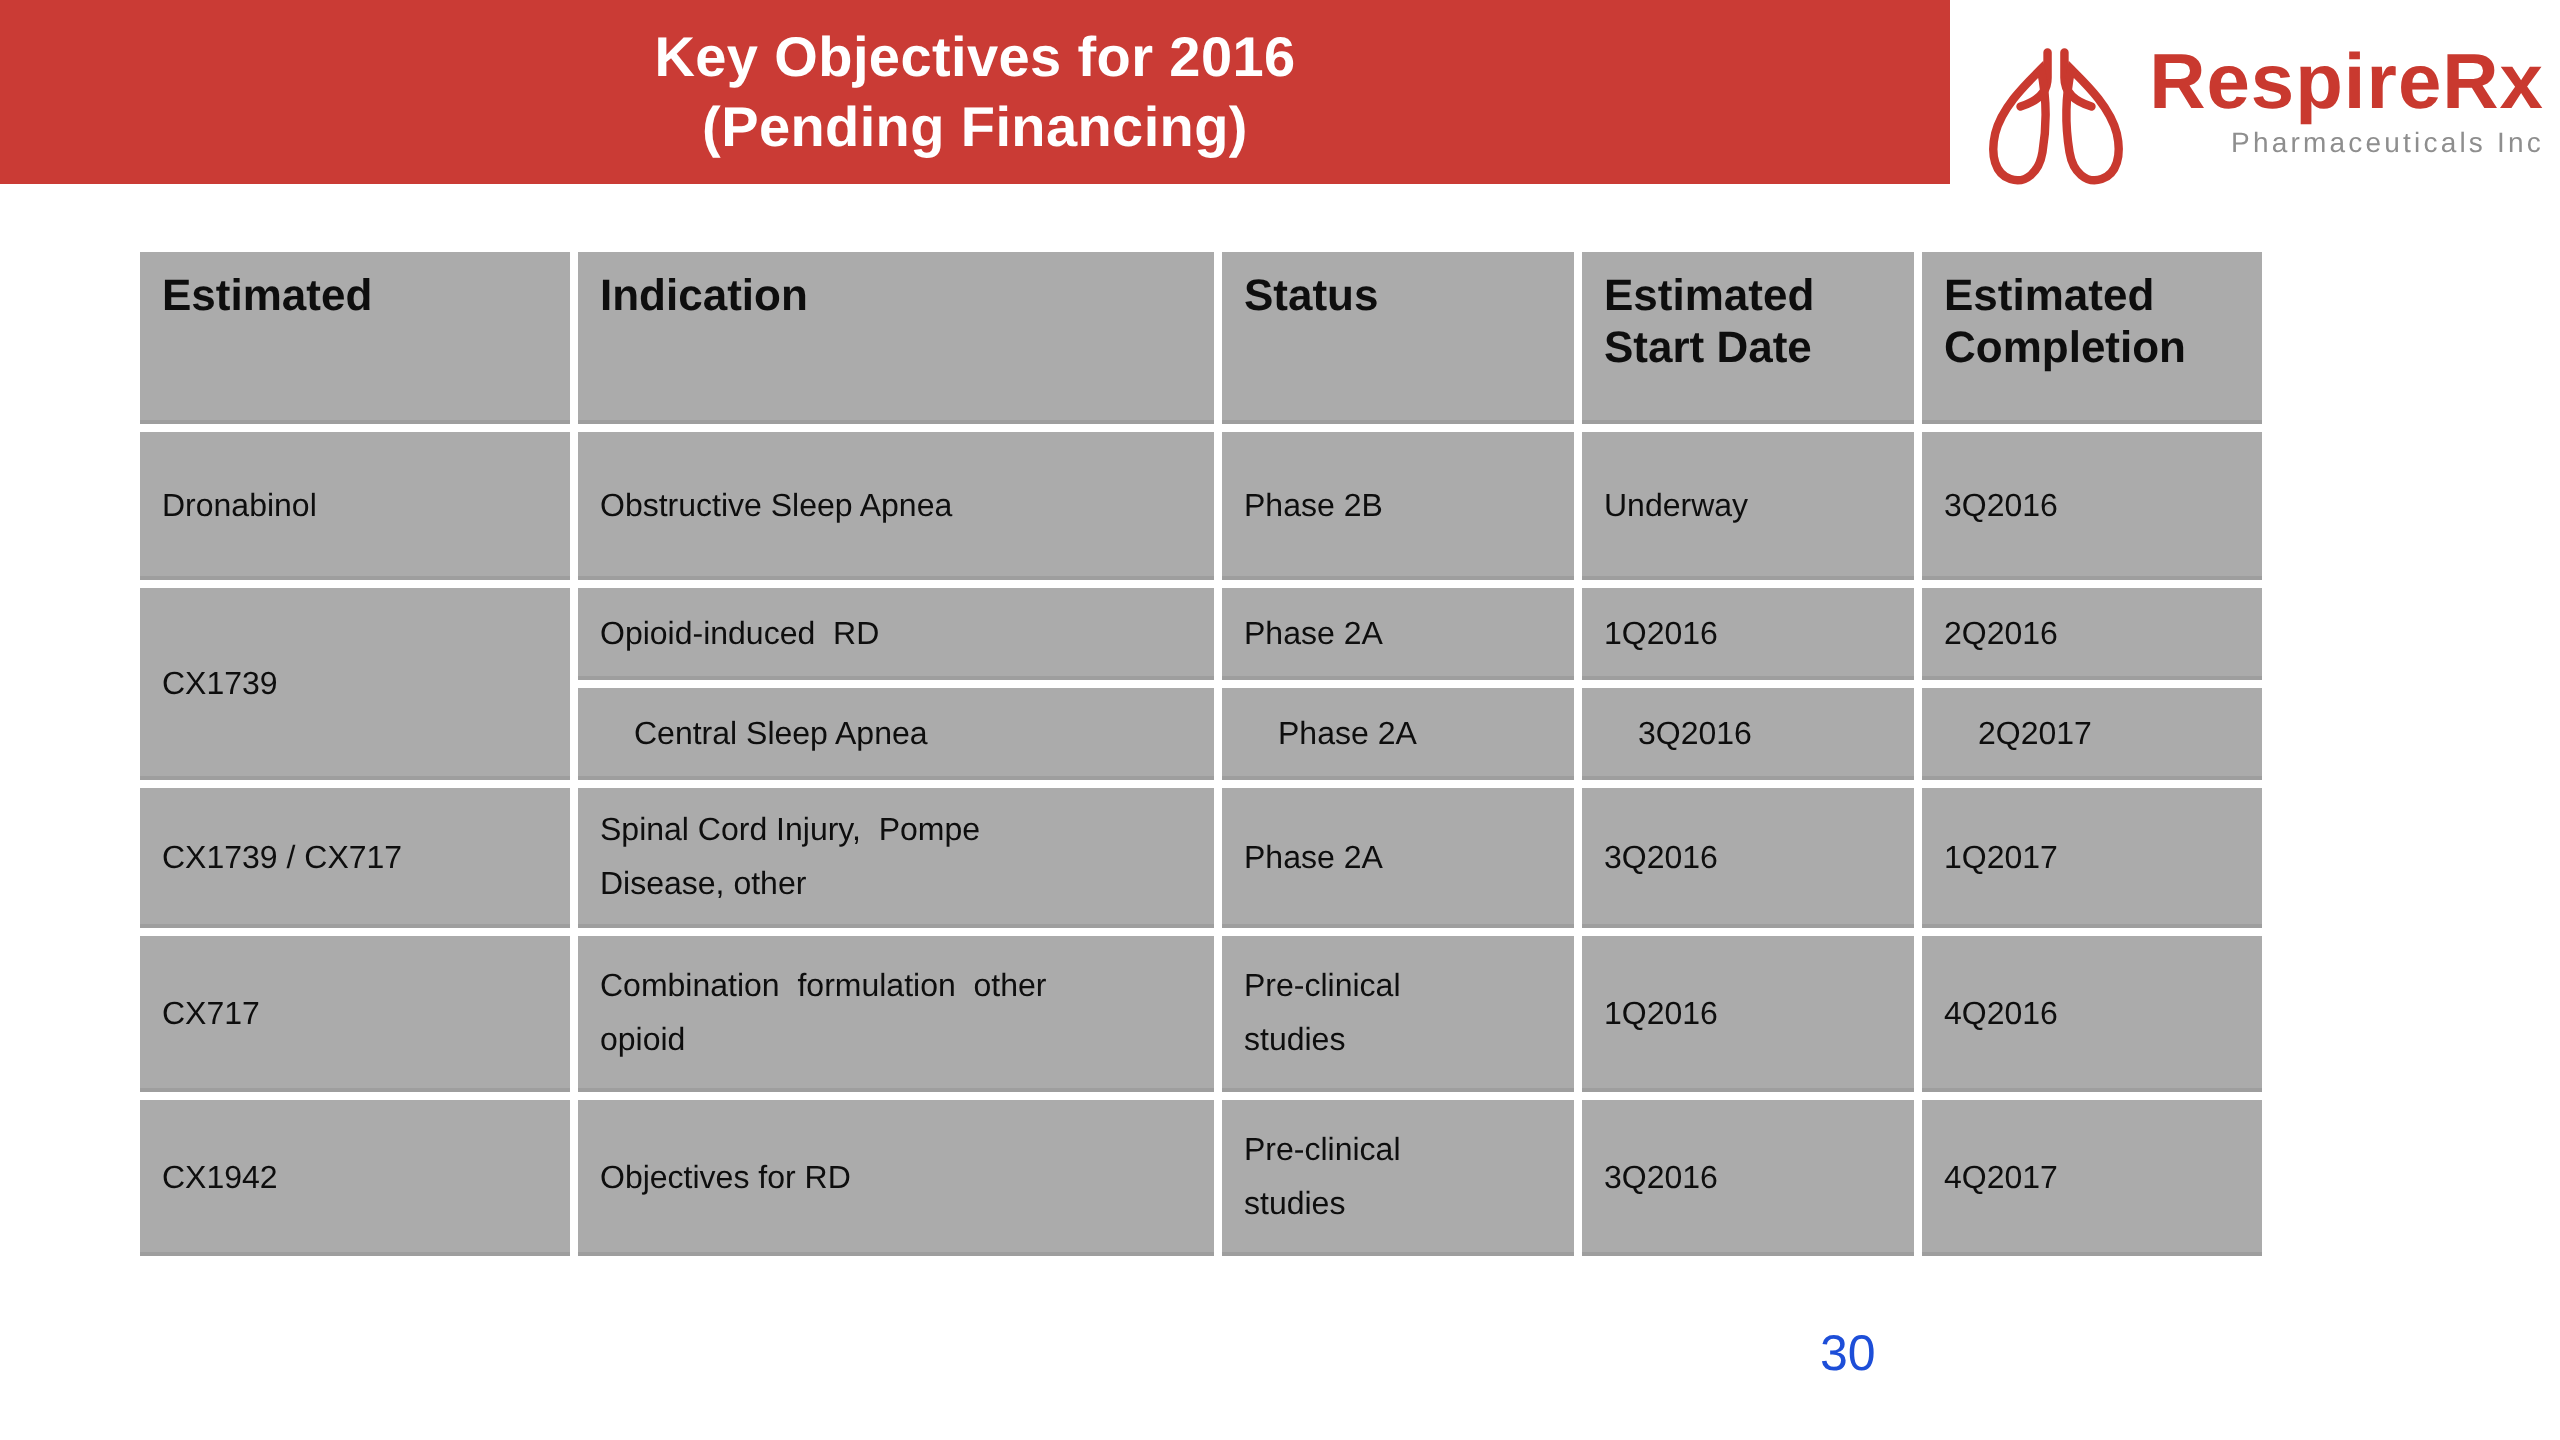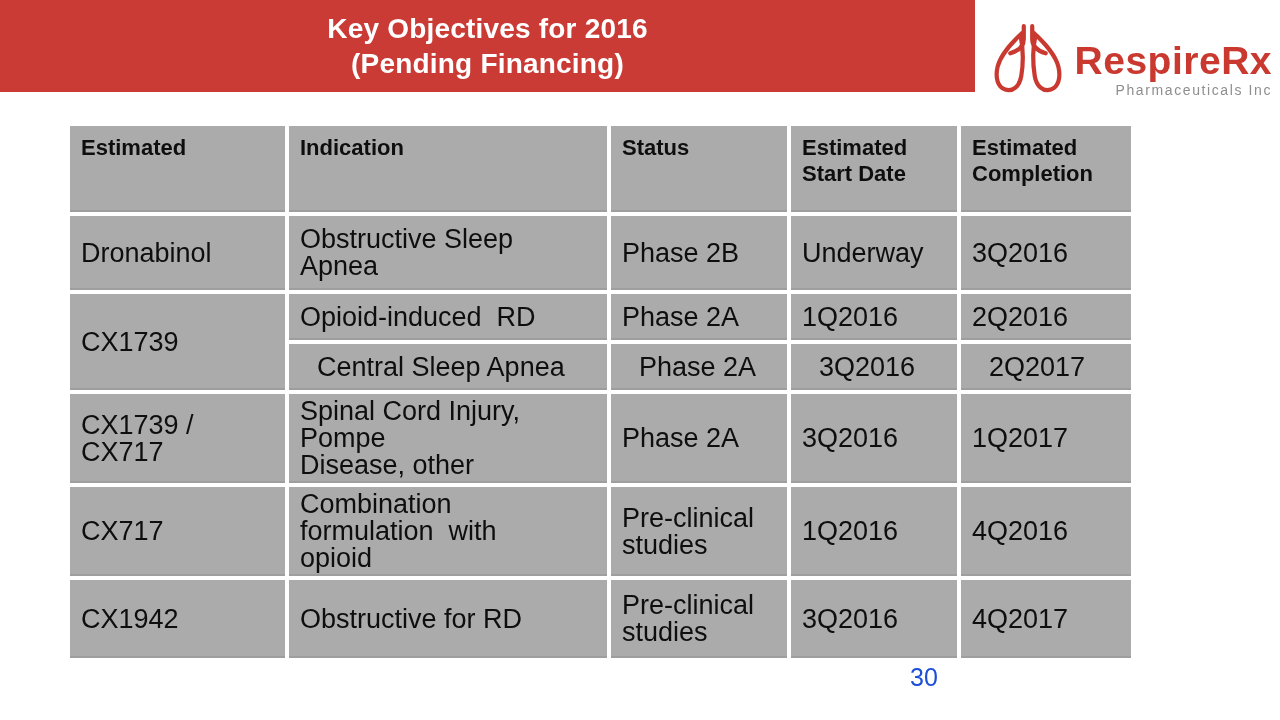--- a/index.html
+++ b/index.html
@@ -13,21 +13,21 @@
     position:absolute; left:0; top:0; width:975px; height:92px;
     background:var(--banner-red,#ca3b35);
     display:flex; flex-direction:column; justify-content:center; align-items:center;
   }
   .banner .line {
     color:#ffffff; font-weight:bold; font-size:28px; line-height:35px;
     letter-spacing:0.2px; text-align:center;
   }
 
   
-  .logo { position:absolute; top:22px; right:8px; display:flex; align-items:flex-end;padding-left:28px; }
+  .logo { position:absolute; top:22px; right:8px; display:flex; align-items:flex-start;padding-left:28px; }
   .logo svg { width:94px; height:76px; display:block; }
   .logo-text { margin-left:0px; }
   .logo-name {
     font-size:39px; font-weight:bold; color:var(--logo-red,#c9392f);
     line-height:40px; letter-spacing:0.5px;
   }
   .logo-sub {
     font-size:14px; color:var(--subtitle-gray,#8e8e8e);
     letter-spacing:1.6px; text-align:right; margin-top:1px;
   }
@@ -40,21 +40,21 @@
   table.pipeline th, table.pipeline td {
     background:var(--cell-gray,#ababab); box-sizing:border-box;
     color:#0e0e0e; padding:4px 11px;
     box-shadow: inset 0 -2px 0 rgba(0,0,0,0.07);
   }
   table.pipeline th {
     font-size:22px; font-weight:bold; text-align:left; vertical-align:top;
     padding-top:9px; height:86px; white-space:pre-line;
   }
   table.pipeline td {
-    font-size:27px; vertical-align:middle; white-space:pre-wrap; line-height:27px;
+    font-size:16px; vertical-align:middle; white-space:pre-wrap; line-height:27px;
   }
   td.center { text-align:left; }
   tr.r1 td { height:74px; }
   tr.r2a td { height:46px; }
   tr.r2b td { height:46px;padding-left:28px; }
   tr.r3 td { height:70px; }
   tr.r4 td { height:78px; }
   tr.r5 td { height:78px; }
 
   
@@ -133,31 +133,31 @@
         <td>CX1739 / CX717</td>
         <td>Spinal Cord Injury,  Pompe
 Disease, other</td>
         <td>Phase 2A</td>
         <td class="center">3Q2016</td>
         <td class="center">1Q2017</td>
       </tr>
 
       <tr class="r4">
         <td>CX717</td>
-        <td>Combination  formulation  with
+        <td>Combination  formulation  other
 opioid</td>
         <td>Pre-clinical
 studies</td>
         <td class="center">1Q2016</td>
         <td class="center">4Q2016</td>
       </tr>
 
       <tr class="r5">
         <td>CX1942</td>
-        <td>Obstructive for RD</td>
+        <td>Objectives for RD</td>
         <td>Pre-clinical
 studies</td>
         <td class="center">3Q2016</td>
         <td class="center">4Q2017</td>
       </tr>
     </tbody>
   </table>
 
   <div class="page-number">30</div>
 

